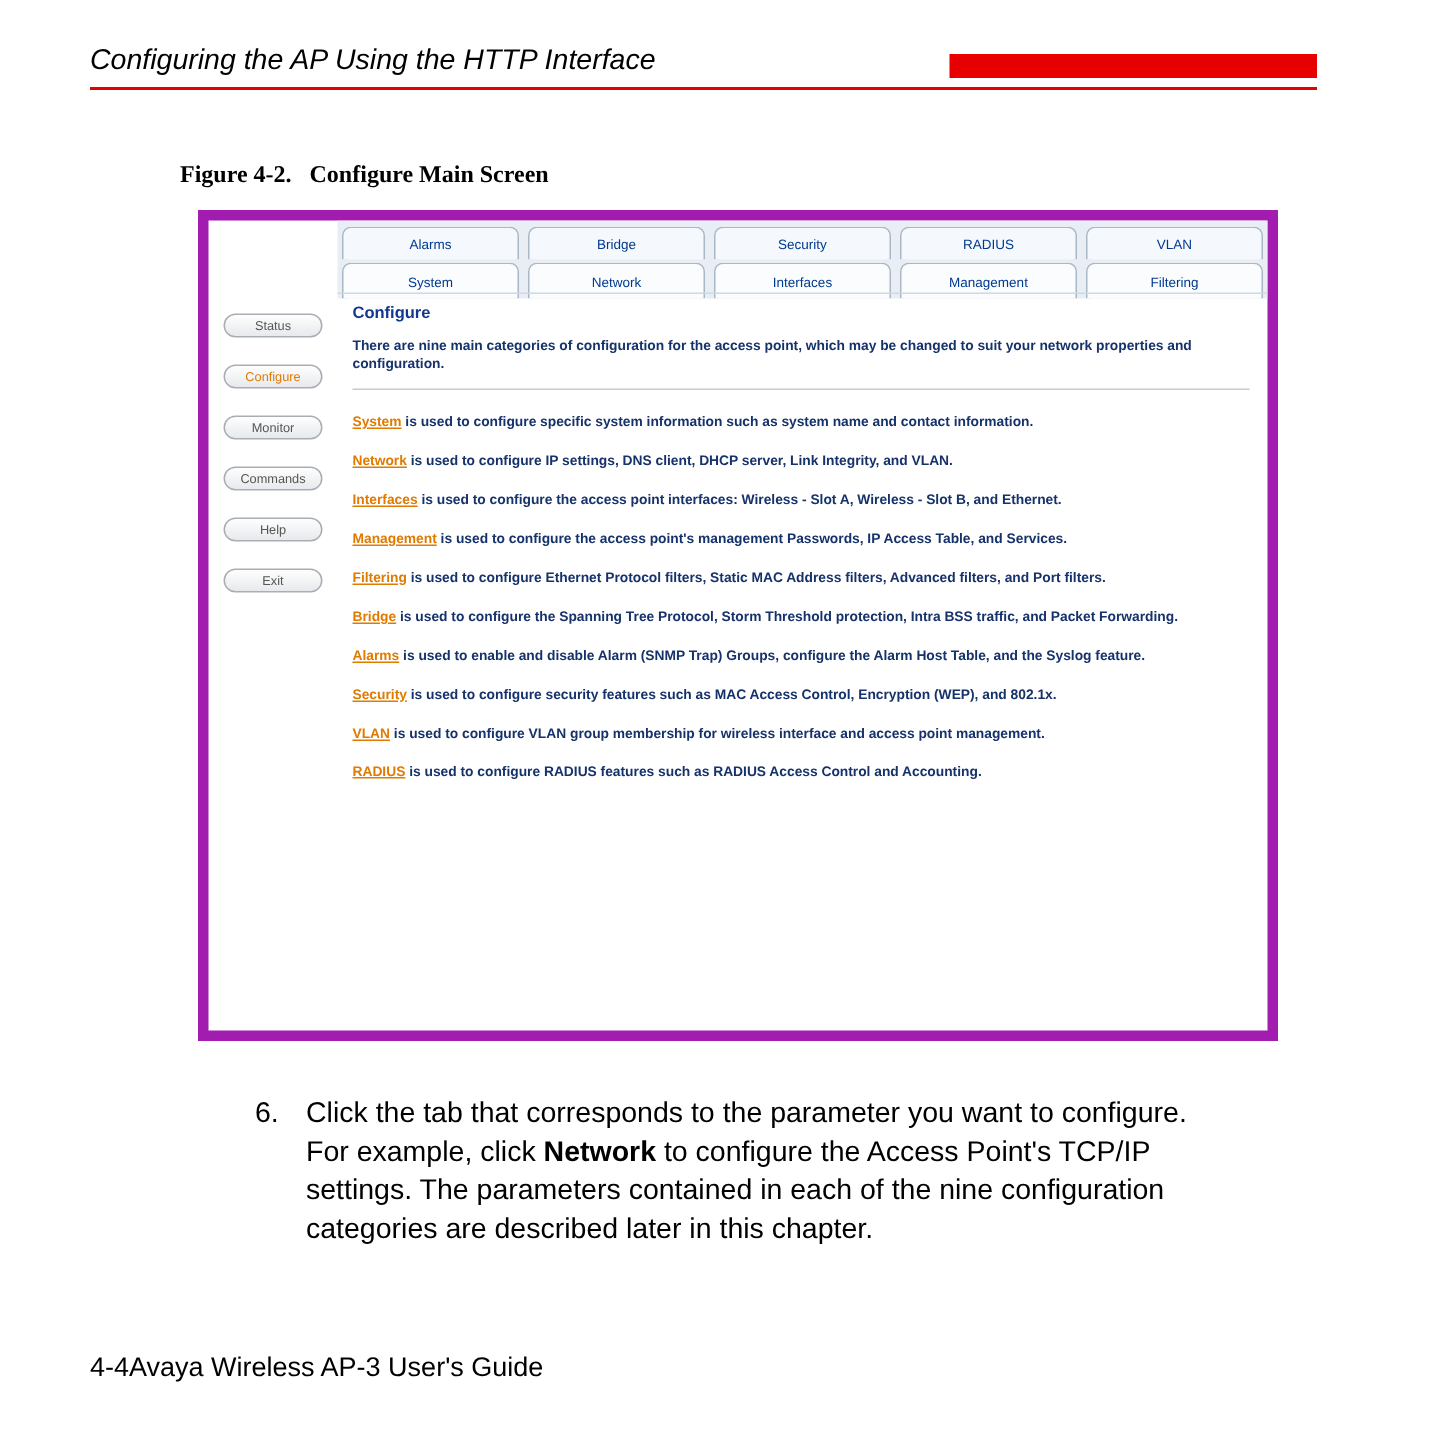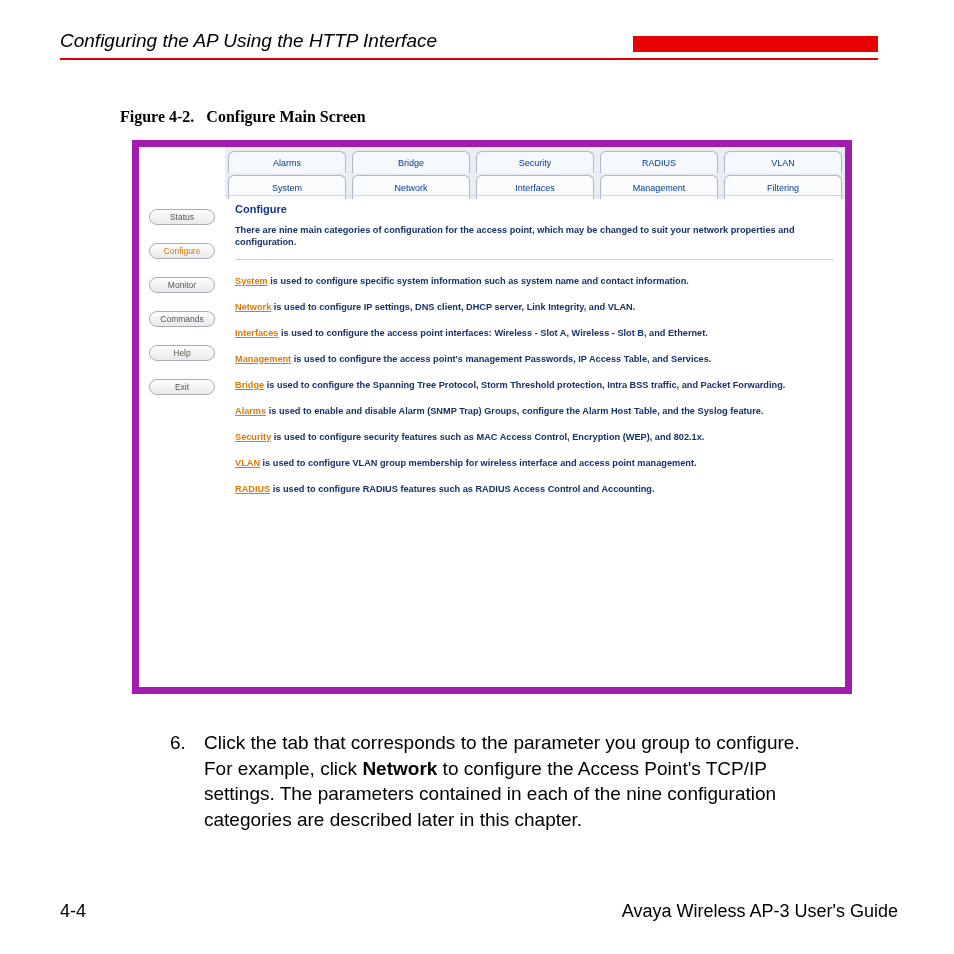--- a/index.html
+++ b/index.html
@@ -156,21 +156,20 @@
     font-family: Arial, sans-serif;
     display: flex;
   }
   .instruction .num { width: 34px; flex: none; }
   .footer {
     position: absolute;
     bottom: 32px;
     left: 60px;
     right: 56px;
     display: flex;
-    justify-content: space-between;
     font-size: 18px;
     font-family: Arial, sans-serif;
   }
 </style>
 </head>
 <body>
 
 <div class="page">
   <div class="header-row">
     <div class="header-title">Configuring the AP Using the HTTP Interface</div>
@@ -210,33 +209,34 @@
       </div>
     <div class="content">
       <div class="cfg-title">Configure</div>
       <div class="intro">There are nine main categories of configuration for the access point, which may be changed to suit your network properties and configuration.</div>
       <hr>
       <div id="items">
           <div class="item"><span class="lk">System</span><span> is used to configure specific system information such as system name and contact information.</span></div>
           <div class="item"><span class="lk">Network</span><span> is used to configure IP settings, DNS client, DHCP server, Link Integrity, and VLAN.</span></div>
           <div class="item"><span class="lk">Interfaces</span><span> is used to configure the access point interfaces: Wireless - Slot A, Wireless - Slot B, and Ethernet.</span></div>
           <div class="item"><span class="lk">Management</span><span> is used to configure the access point's management Passwords, IP Access Table, and Services.</span></div>
+          <div class="item"><span class="lk">Filtering</span><span> is used to configure Ethernet Protocol filters, Static MAC Address filters, Advanced filters, and Port filters.</span></div>
           <div class="item"><span class="lk">Bridge</span><span> is used to configure the Spanning Tree Protocol, Storm Threshold protection, Intra BSS traffic, and Packet Forwarding.</span></div>
           <div class="item"><span class="lk">Alarms</span><span> is used to enable and disable Alarm (SNMP Trap) Groups, configure the Alarm Host Table, and the Syslog feature.</span></div>
           <div class="item"><span class="lk">Security</span><span> is used to configure security features such as MAC Access Control, Encryption (WEP), and 802.1x.</span></div>
           <div class="item"><span class="lk">VLAN</span><span> is used to configure VLAN group membership for wireless interface and access point management.</span></div>
           <div class="item"><span class="lk">RADIUS</span><span> is used to configure RADIUS features such as RADIUS Access Control and Accounting.</span></div>
         </div>
     </div>
   </div>
 
   <div class="instruction">
     <div class="num">6.</div>
     <div>
-      <span>Click the tab that corresponds to the parameter you group to configure. For example, click </span><b>Network</b><span> to configure the Access Point's TCP/IP settings. The parameters contained in each of the nine configuration categories are described later in this chapter.</span>
+      <span>Click the tab that corresponds to the parameter you want to configure. For example, click </span><b>Network</b><span> to configure the Access Point's TCP/IP settings. The parameters contained in each of the nine configuration categories are described later in this chapter.</span>
     </div>
   </div>
 </div>
 
 <div class="footer">
   <div>4-4</div>
   <div>Avaya Wireless AP-3 User's Guide</div>
 </div>
 
 </body></html>

